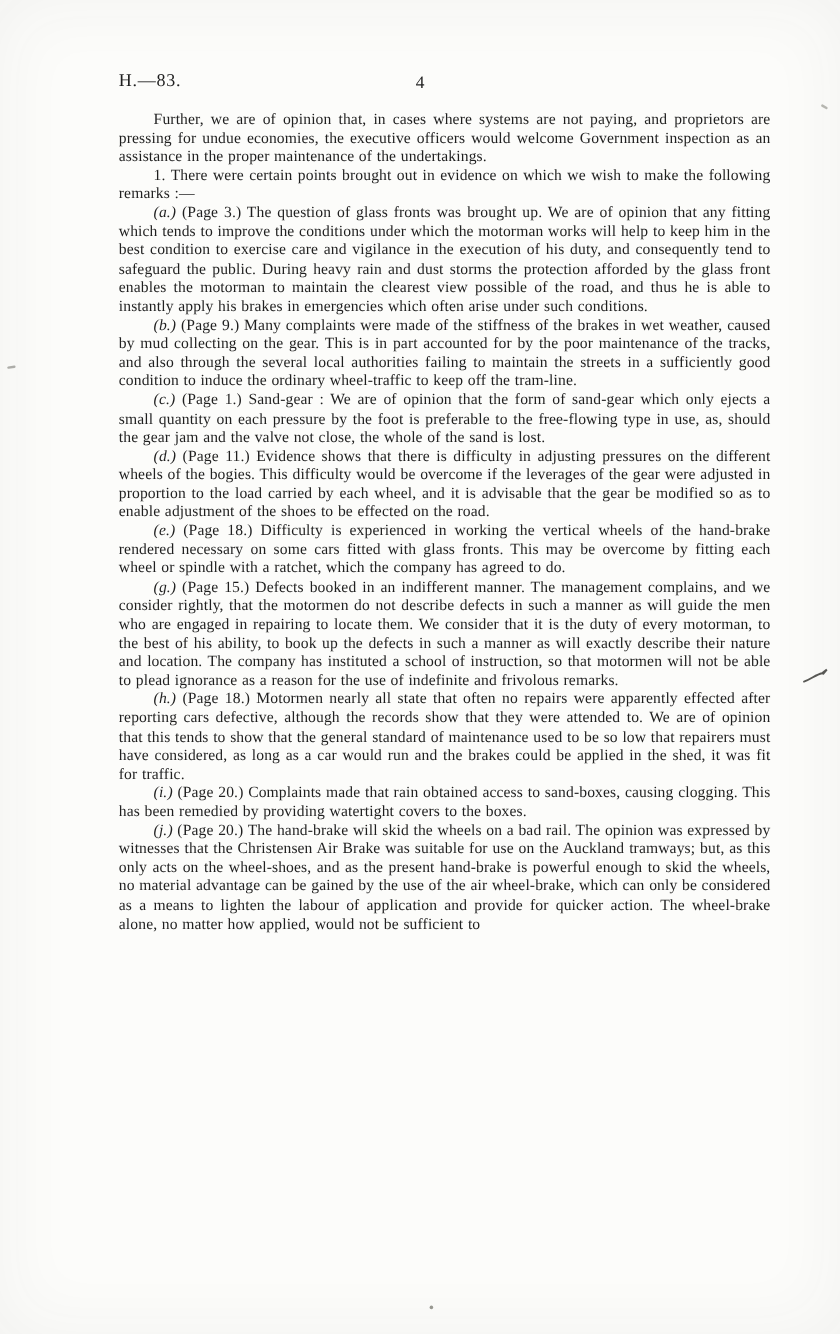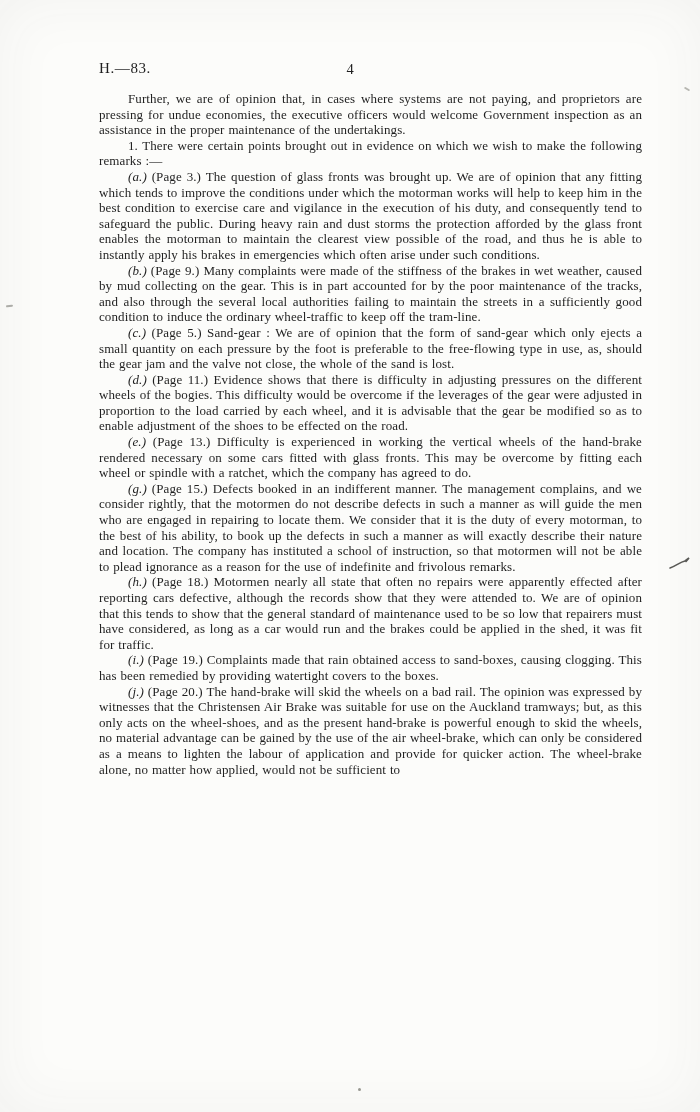--- a/index.html
+++ b/index.html
@@ -80,26 +80,26 @@
   <div class="header">
     <span class="doc-ref">H.—83.</span>
     <span class="page-num">4</span>
   </div>
 
   <div class="content">
     <p><i class="plabel"></i><span>Further, we are of opinion that, in cases where systems are not paying, and proprietors are pressing for undue economies, the executive officers would welcome Government inspection as an assistance in the proper maintenance of the undertakings.</span></p>
     <p><i class="plabel"></i><span>1. There were certain points brought out in evidence on which we wish to make the following remarks :—</span></p>
     <p><i class="plabel">(a.)</i><span> (Page 3.) The question of glass fronts was brought up. We are of opinion that any fitting which tends to improve the conditions under which the motorman works will help to keep him in the best condition to exercise care and vigilance in the execution of his duty, and consequently tend to safeguard the public. During heavy rain and dust storms the protection afforded by the glass front enables the motorman to maintain the clearest view possible of the road, and thus he is able to instantly apply his brakes in emergencies which often arise under such conditions.</span></p>
     <p><i class="plabel">(b.)</i><span> (Page 9.) Many complaints were made of the stiffness of the brakes in wet weather, caused by mud collecting on the gear. This is in part accounted for by the poor maintenance of the tracks, and also through the several local authorities failing to maintain the streets in a sufficiently good condition to induce the ordinary wheel-traffic to keep off the tram-line.</span></p>
-    <p><i class="plabel">(c.)</i><span> (Page 5.) Sand-gear : We are of opinion that the form of sand-gear which only ejects a small quantity on each pressure by the foot is preferable to the free-flowing type in use, as, should the gear jam and the valve not close, the whole of the sand is lost.</span></p>
+    <p><i class="plabel">(c.)</i><span> (Page 1.) Sand-gear : We are of opinion that the form of sand-gear which only ejects a small quantity on each pressure by the foot is preferable to the free-flowing type in use, as, should the gear jam and the valve not close, the whole of the sand is lost.</span></p>
     <p><i class="plabel">(d.)</i><span> (Page 11.) Evidence shows that there is difficulty in adjusting pressures on the different wheels of the bogies. This difficulty would be overcome if the leverages of the gear were adjusted in proportion to the load carried by each wheel, and it is advisable that the gear be modified so as to enable adjustment of the shoes to be effected on the road.</span></p>
-    <p><i class="plabel">(e.)</i><span> (Page 13.) Difficulty is experienced in working the vertical wheels of the hand-brake rendered necessary on some cars fitted with glass fronts. This may be overcome by fitting each wheel or spindle with a ratchet, which the company has agreed to do.</span></p>
+    <p><i class="plabel">(e.)</i><span> (Page 18.) Difficulty is experienced in working the vertical wheels of the hand-brake rendered necessary on some cars fitted with glass fronts. This may be overcome by fitting each wheel or spindle with a ratchet, which the company has agreed to do.</span></p>
     <p><i class="plabel">(g.)</i><span> (Page 15.) Defects booked in an indifferent manner. The management complains, and we consider rightly, that the motormen do not describe defects in such a manner as will guide the men who are engaged in repairing to locate them. We consider that it is the duty of every motorman, to the best of his ability, to book up the defects in such a manner as will exactly describe their nature and location. The company has instituted a school of instruction, so that motormen will not be able to plead ignorance as a reason for the use of indefinite and frivolous remarks.</span></p>
     <p><i class="plabel">(h.)</i><span> (Page 18.) Motormen nearly all state that often no repairs were apparently effected after reporting cars defective, although the records show that they were attended to. We are of opinion that this tends to show that the general standard of maintenance used to be so low that repairers must have considered, as long as a car would run and the brakes could be applied in the shed, it was fit for traffic.</span></p>
-    <p><i class="plabel">(i.)</i><span> (Page 19.) Complaints made that rain obtained access to sand-boxes, causing clogging. This has been remedied by providing watertight covers to the boxes.</span></p>
+    <p><i class="plabel">(i.)</i><span> (Page 20.) Complaints made that rain obtained access to sand-boxes, causing clogging. This has been remedied by providing watertight covers to the boxes.</span></p>
     <p><i class="plabel">(j.)</i><span> (Page 20.) The hand-brake will skid the wheels on a bad rail. The opinion was expressed by witnesses that the Christensen Air Brake was suitable for use on the Auckland tramways; but, as this only acts on the wheel-shoes, and as the present hand-brake is powerful enough to skid the wheels, no material advantage can be gained by the use of the air wheel-brake, which can only be considered as a means to lighten the labour of application and provide for quicker action. The wheel-brake alone, no matter how applied, would not be sufficient to</span></p>
   </div>
 
   <svg class="artifact pen-mark" viewBox="0 0 30 20" width="30" height="20">
     <path d="M2 15 C 8 13, 12 9, 17 8 L 21 5 L 18 8.5" stroke="#3c3c38" stroke-width="1.6" fill="none" stroke-linecap="round" opacity="0.85"></path>
   </svg>
   <div class="artifact speck-left"></div>
   <div class="artifact speck-bottom"></div>
   <div class="artifact speck-topright"></div>
 

